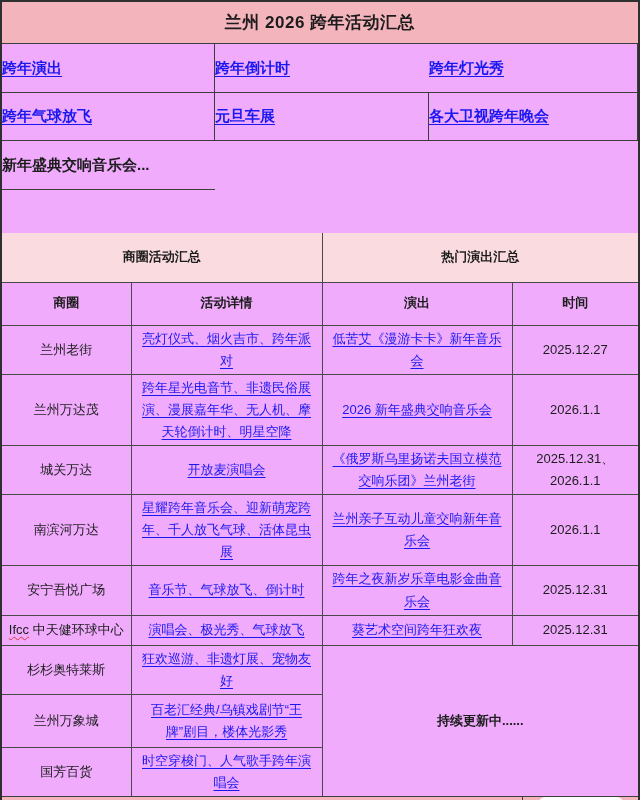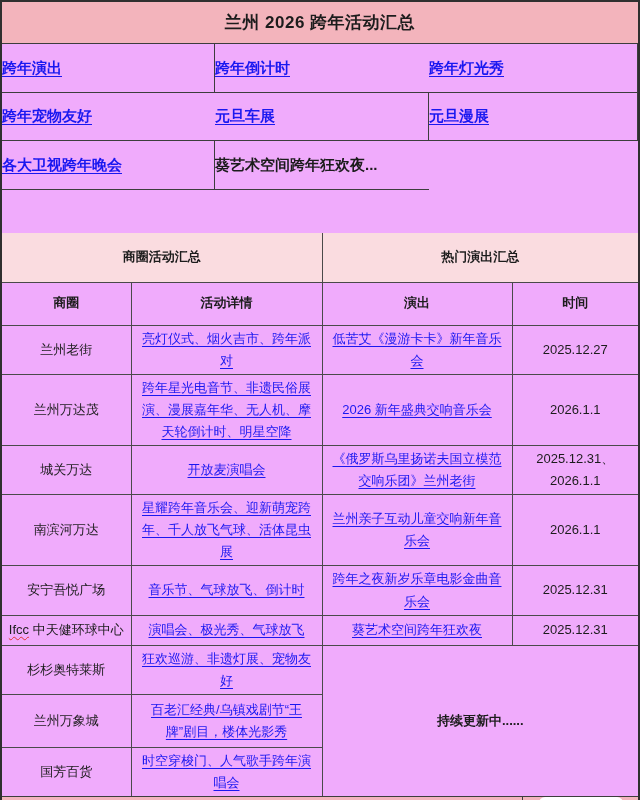--- a/index.html
+++ b/index.html
@@ -49,33 +49,30 @@
   <div class="quick-grid">
     <div class="quick-cell">
         <a class="link">跨年演出</a>
       </div>
     <div class="quick-cell last-col">
         <a class="link">跨年倒计时</a>
       </div>
     <div class="quick-cell">
         <a class="link">跨年灯光秀</a>
       </div>
-    <div class="quick-cell last-col">
-        <a class="link">跨年宠物友好</a>
+    <div class="quick-cell">
+        <a class="link">跨年气球放飞</a>
       </div>
     <div class="quick-cell">
         <a class="link">元旦车展</a>
       </div>
     <div class="quick-cell">
-        <a class="link">元旦漫展</a>
-      </div>
-    <div class="quick-cell">
         <a class="link">各大卫视跨年晚会</a>
       </div>
-    <div class="quick-cell last-col">葵艺术空间跨年狂欢夜...</div>
+    <div class="quick-cell last-col">新年盛典交响音乐会...</div>
   </div>
 
   <table class="main-table">
     <colgroup>
         <col style="width:129px">
         <col style="width:191px">
         <col style="width:190px">
         <col style="width:126px">
       </colgroup>
     <tbody>

